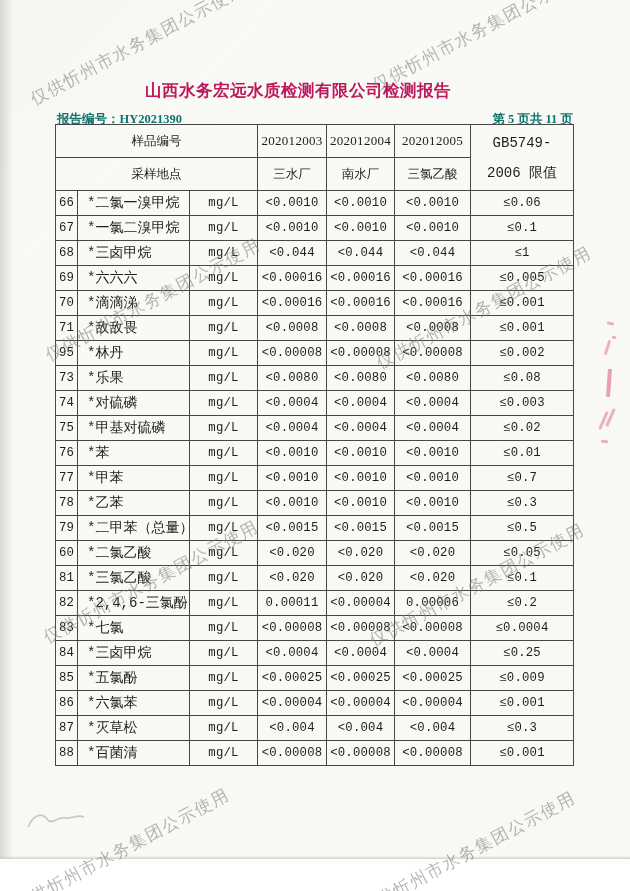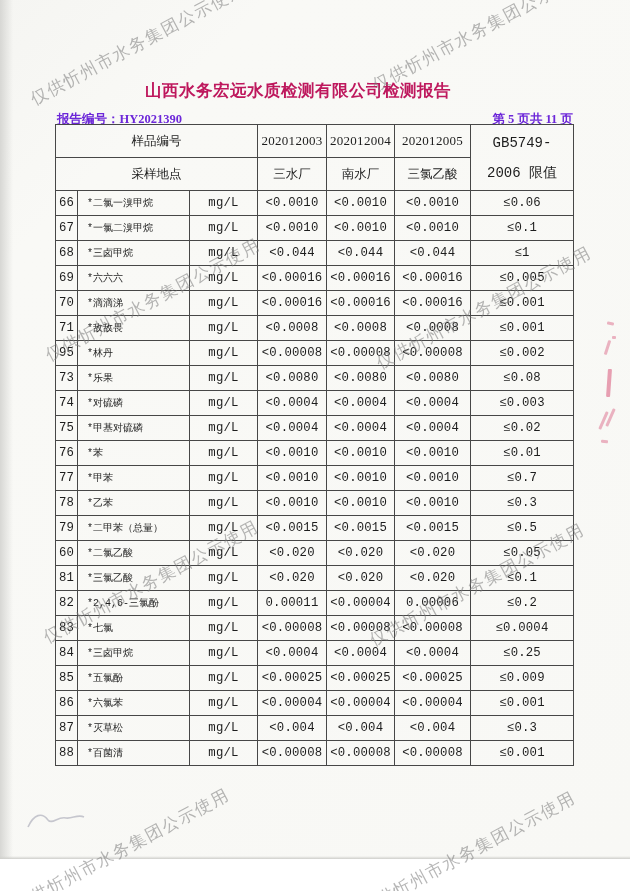--- a/index.html
+++ b/index.html
@@ -23,38 +23,38 @@
     background:linear-gradient(to top,#cfcfcb,rgba(207,207,203,0));
   }
 
   .doc-title{
     position:absolute;top:80px;left:0;width:596px;text-align:center;
     font-size:16.5px;font-weight:bold;color:#be185d;letter-spacing:.5px;
   }
   .meta{
     position:absolute;top:111px;left:57px;width:516px;
     display:flex;justify-content:space-between;
-    font-size:12.5px;font-weight:bold;color:#6d28d9;
+    font-size:12.5px;font-weight:bold;color:#0f766e;
   }
 
   table.report{
     position:absolute;left:55px;top:124px;width:518px;
     border-collapse:collapse;table-layout:fixed;padding-left:12px;
   }
   .report th,.report td{
     border:1px solid #474747;padding:0;margin:0;
     font-weight:normal;color:#1d1d1d;text-align:center;
     white-space:nowrap;overflow:hidden;
   }
   .report thead tr{height:33px;}
   .report thead th{font-size:12.5px;}
   .report thead .sid{font-size:13px;letter-spacing:.3px;}
   .report tbody tr{height:25px;font-family:Liberation Mono, monospace;}
   .report tbody td{font-size:12.3px;letter-spacing:.2px;}
-  .report td.name-cell{text-align:left;padding-left:9px;font-size:10px;letter-spacing:0;}
+  .report td.name-cell{text-align:left;padding-left:9px;font-size:14px;letter-spacing:0;}
   .limit-head span{display:block;line-height:30px;font-size:14px;font-family:Liberation Mono, monospace;}
 
   
   .wm{
     position:absolute;z-index:9;pointer-events:none;white-space:nowrap;
     font-family:"Liberation Sans","DejaVu Sans",sans-serif;
     font-size:17px;letter-spacing:1.5px;color:rgba(122,122,122,.55);
     transform:translate(-50%,-50%) rotate(-28deg);
   }
   .wm1{left:138px;top:44px}.wm2{left:480px;top:30px}

